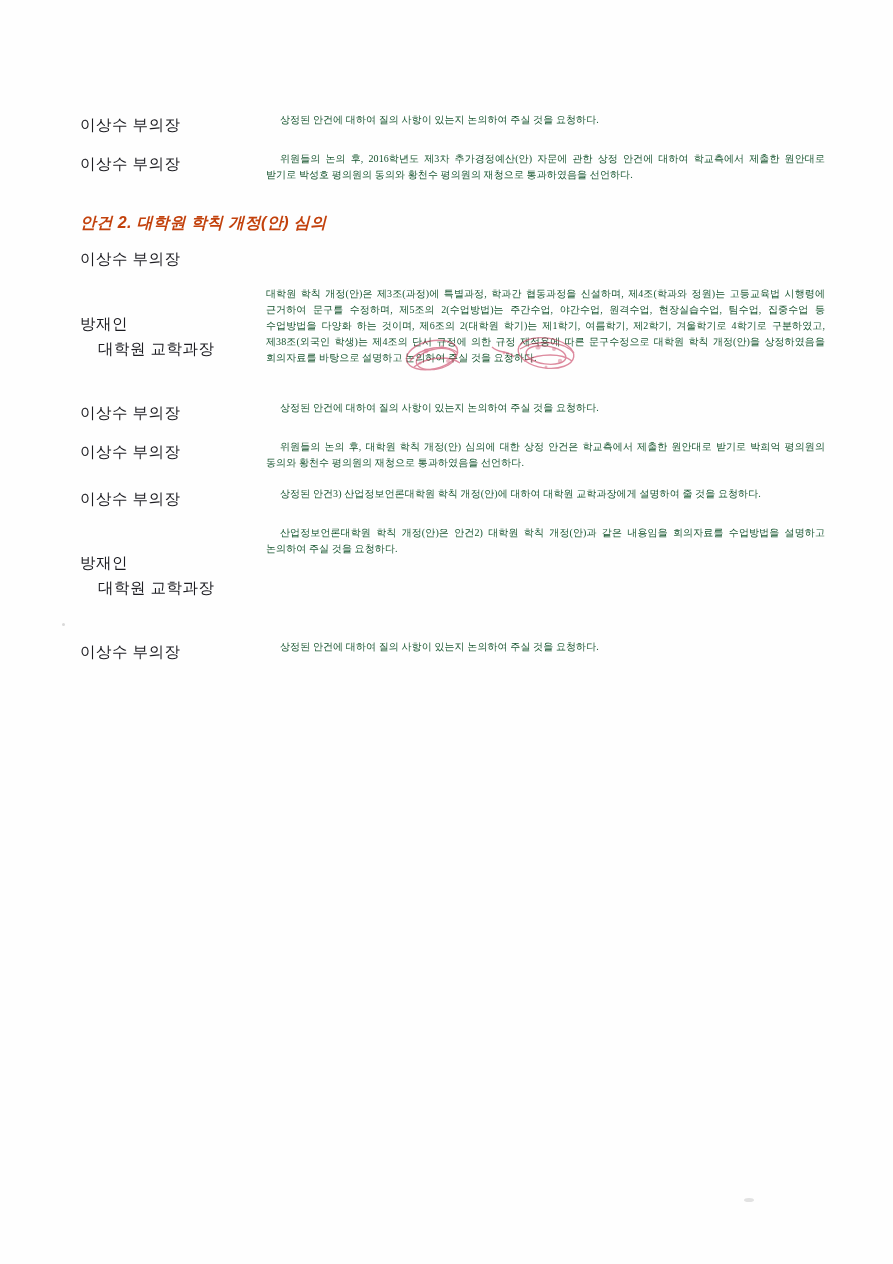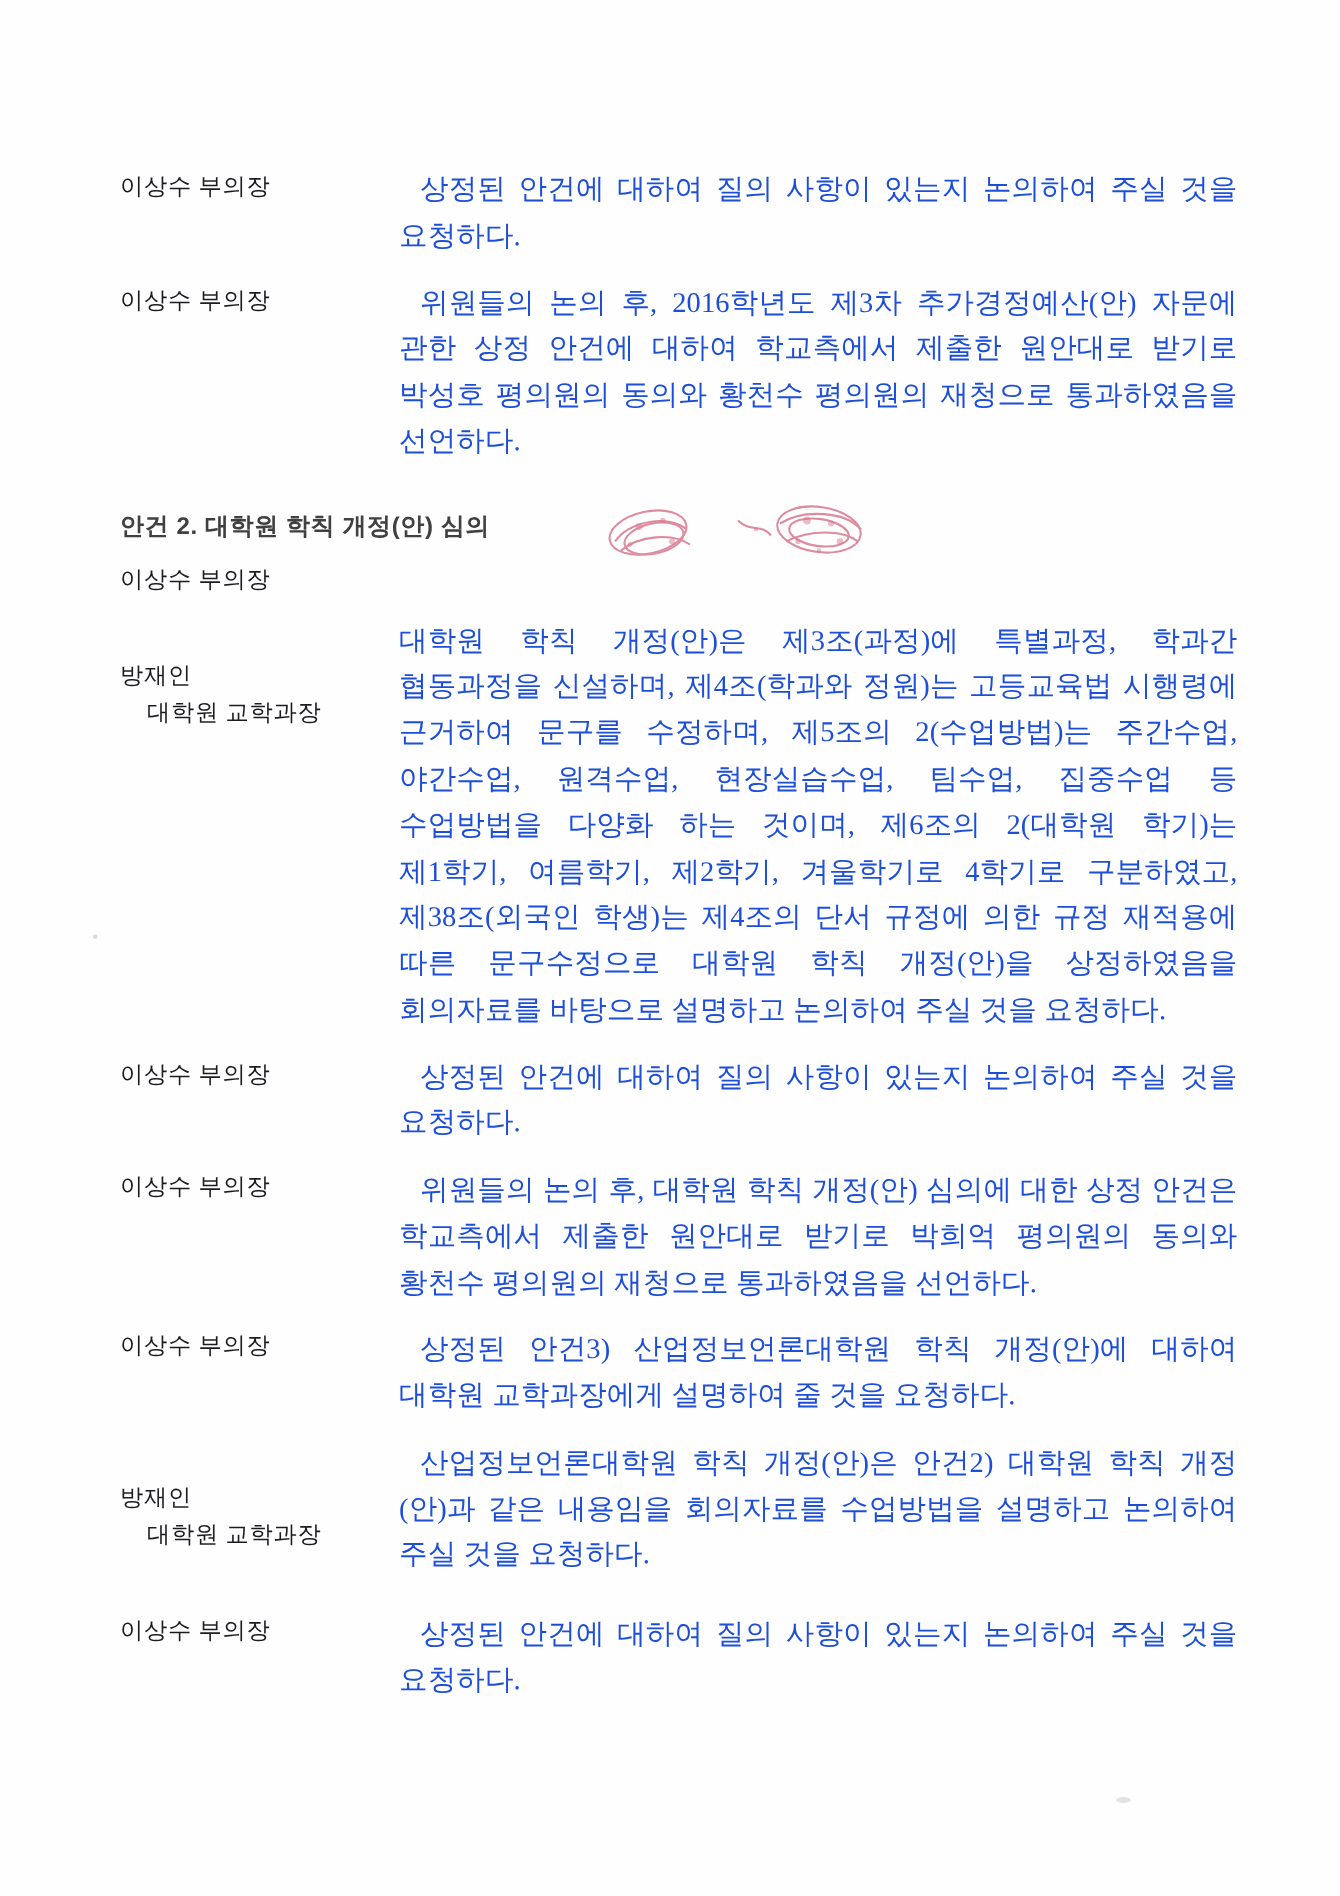--- a/index.html
+++ b/index.html
@@ -37,39 +37,40 @@
     letter-spacing: 0.5px;
     color: #1b1b20;
     white-space: pre-line;
   }
   .speaker .sub {
     display: block;
     padding-left: 18px;
   }
   .body {
     flex: 1 1 auto;
-    font-size: 19px;
+    font-size: 10px;
     line-height: 1.62;
     text-align: justify;
     text-justify: inter-character;
-    color: #1d4ed8;
+    color: #14532d;
     text-indent: 14px;
     letter-spacing: 0.1px;
     word-break: keep-all;
   }
   .body.no-indent { text-indent: 0; }
 
   
   .agenda {
     font-family: "Liberation Sans", "DejaVu Sans", sans-serif;
     font-weight: bold;
     font-size: 16px;
     letter-spacing: 0.4px;
-    color: #404040;
+    color: #c2410c;
     margin: 26px 0 12px 0;
+    font-style: italic;
   }
   .agenda.first { margin-top: 30px; }
 
   
   .stamp {
     position: absolute;
     left: 396px;
     top: 333px;
     width: 212px;
     height: 58px;

